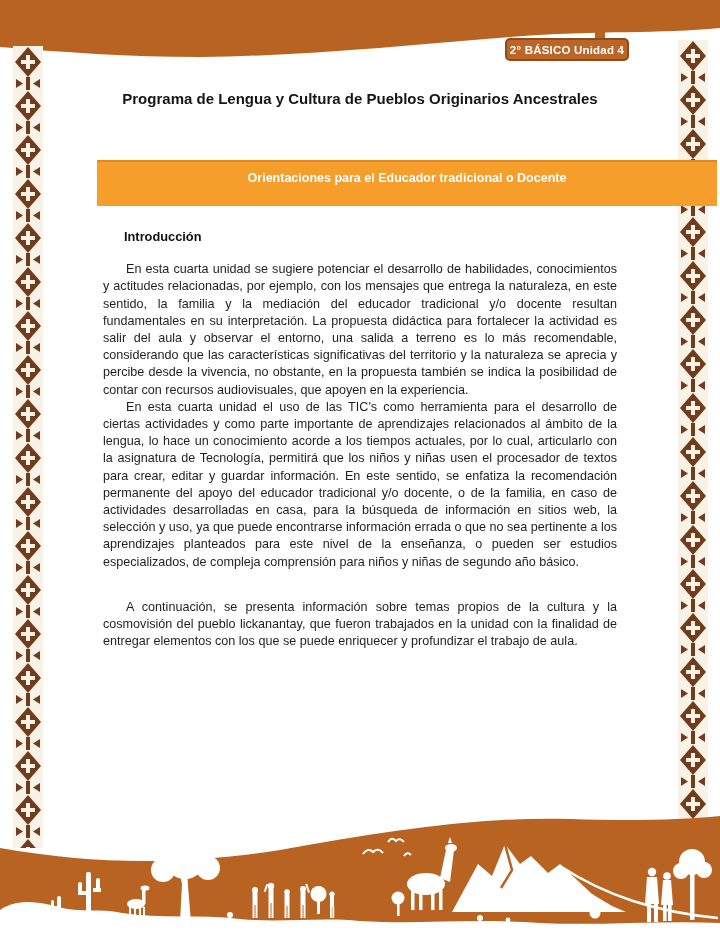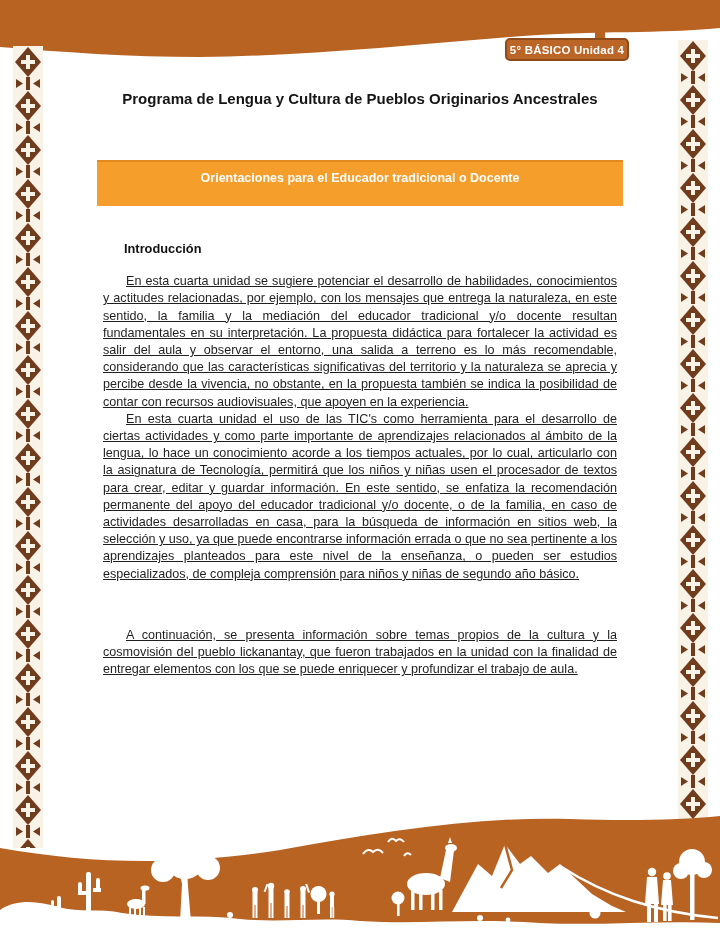--- a/index.html
+++ b/index.html
@@ -16,48 +16,48 @@
     display:flex;align-items:center;justify-content:center;
     color:#ffffff;font-size:11.5px;font-weight:600;letter-spacing:.2px;
     box-sizing:border-box;
   }
   .strip{position:absolute;}
   .strip-left{left:13px;top:46px;}
   .strip-right{left:678px;top:40px;}
   .title-block{position:absolute;left:60px;top:84px;width:600px;text-align:center;}
   .title-line{font-size:15px;font-weight:bold;color:#151515;line-height:30px;text-align:center;}
   .banner{
-    position:absolute;left:97px;top:160px;width:526px;height:46px;
+    position:absolute;left:97px;top:160px;width:620px;height:46px;
     background:#f69e2c;border-top:2px solid #e08a1f;box-sizing:border-box;
     text-align:center;
   }
   .banner-text{margin-top:9px;color:#ffffff;font-size:12.5px;font-weight:bold;}
   .content{
-    position:absolute;left:103px;top:240px;width:514px;
+    position:absolute;left:103px;top:228px;width:514px;
     font-size:12.6px;line-height:17.2px;text-align:justify;
   }
   .section-heading{font-weight:bold;font-size:12.8px;color:#111;
     text-indent:21px;margin:0 0 16px 0;text-align:left;}
-  .para{margin:0;text-indent:23px;text-decoration:underline;}
+  .para{margin:0;text-indent:23px;}
   .para + .para{}
-  .para.last{margin-top:44px;}
+  .para.last{margin-top:28px;}
   .bottom-band{position:absolute;left:0;bottom:0;width:720px;height:120px;}
 </style>
 </head>
 <body>
 
 <div class="page">
 
   <svg class="top-band" viewBox="0 0 720 60" preserveAspectRatio="none">
     <path d="M0,0 H720 V28 C660,34 600,30 510,37 C400,46 300,56 200,57 C130,57 60,52 0,47 Z" fill="#b96323"></path>
     <rect x="595" y="30" width="10" height="10" fill="#b96323"></rect>
   </svg>
 
   <div class="badge">
-    <span>5° BÁSICO Unidad 4</span>
+    <span>2° BÁSICO Unidad 4</span>
   </div>
 
   <svg class="strip strip-left" width="30" height="802">
     <defs>
       <pattern id="motifL" width="30" height="44" patternUnits="userSpaceOnUse">
         <rect width="30" height="44" fill="#f9f2e6"></rect>
         <polygon points="15,1 28,16 15,31 2,16" fill="#6f3c1e"></polygon>
         <rect x="13" y="9" width="4" height="14" fill="#f9f2e6"></rect>
         <rect x="8" y="14" width="14" height="4" fill="#f9f2e6"></rect>
         <rect x="13" y="31" width="4" height="13" fill="#6f3c1e"></rect>

